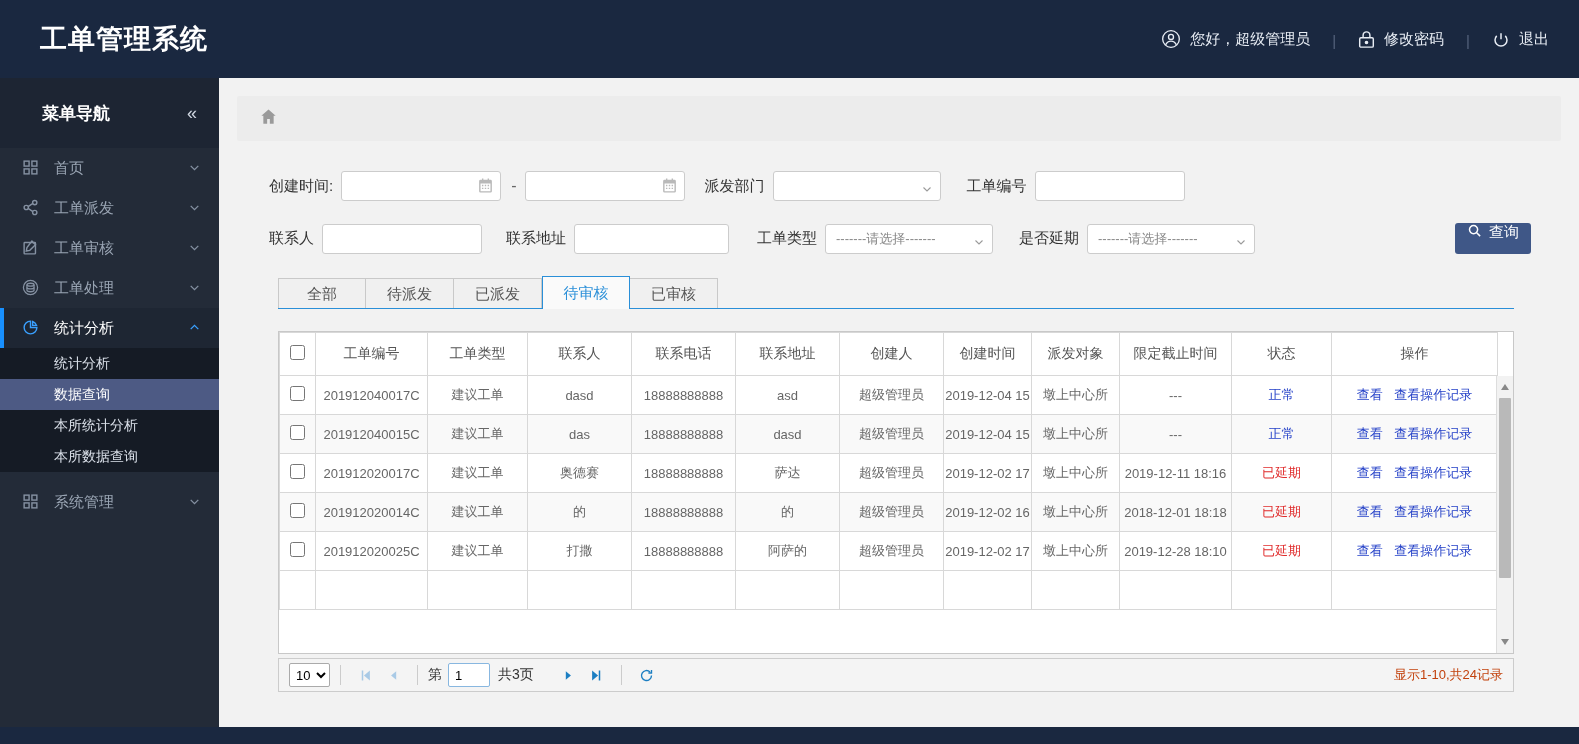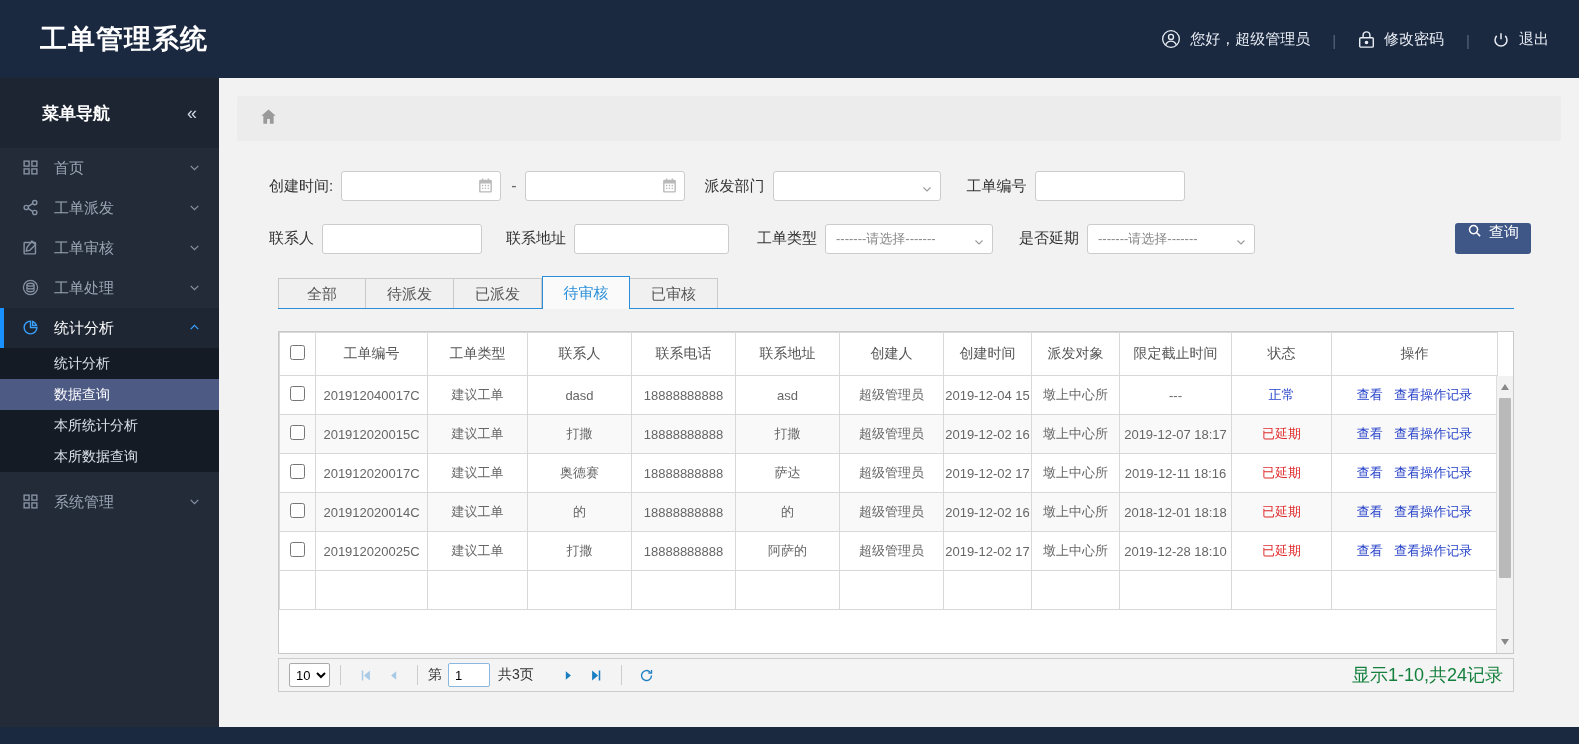--- a/index.html
+++ b/index.html
@@ -79,21 +79,21 @@
 
   
   .pager { margin:4px 0 8px 59px; width:1236px; height:34px; border:1px solid #ccc; background:#f4f4f4; display:flex; align-items:center; padding:8px 10px; font-size:14px; color:#333; }
   .psize { height:24px; border:1px solid #aaa; border-radius:2px; background:#fff; font-size:13px; padding:0 2px; cursor:pointer; }
   .psep { width:1px; height:20px; background:#ccc; margin:0 10px; }
   .pbtn { background:none; border:none; padding:0 7px; cursor:pointer; display:flex; align-items:center; }
   .pbtn svg { display:block; }
   .pg-enabled { color:#1b7ec2; }
   .pg-disabled { color:#a9cae6; }
   .pgnum { width:42px; height:24px; border:1px solid #88b7e0; border-radius:2px; text-align:left; padding:0 6px; font-size:13px; margin:0 8px 0 6px; background:#fff; }
-  .pager-right { margin-left:auto; font-size:18px; color:#15803d; }
+  .pager-right { margin-left:auto; font-size:13px; color:#c2410c; }
 </style>
 </head>
 <body>
 
 <header class="topbar">
   <div class="app-title">工单管理系统</div>
   <div class="topbar-right">
     <span class="top-item">
       <span>
           <svg width="20" height="20" viewBox="0 0 24 24" fill="none" stroke="currentColor" stroke-width="1.6">
@@ -328,30 +328,30 @@
       <td>墩上中心所</td>
       <td>---</td>
       <td><span class="st-normal">正常</span></td>
       <td>
         <a class="tlink">查看</a>
         <a class="tlink">查看操作记录</a>
       </td>
     </tr>
           <tr class="data-row even">
       <td><input type="checkbox" class="cb" style=""></td>
-      <td>201912020015C</td>
+      <td>201912040015C</td>
       <td>建议工单</td>
-      <td>打撒</td>
+      <td>das</td>
       <td>18888888888</td>
-      <td>打撒</td>
+      <td>dasd</td>
       <td>超级管理员</td>
-      <td>2019-12-02 16</td>
+      <td>2019-12-04 15</td>
       <td>墩上中心所</td>
-      <td>2019-12-07 18:17</td>
-      <td><span class="st-delayed">已延期</span></td>
+      <td>---</td>
+      <td><span class="st-normal">正常</span></td>
       <td>
         <a class="tlink">查看</a>
         <a class="tlink">查看操作记录</a>
       </td>
     </tr>
           <tr class="data-row">
       <td><input type="checkbox" class="cb" style=""></td>
       <td>201912020017C</td>
       <td>建议工单</td>
       <td>奥德赛</td>

